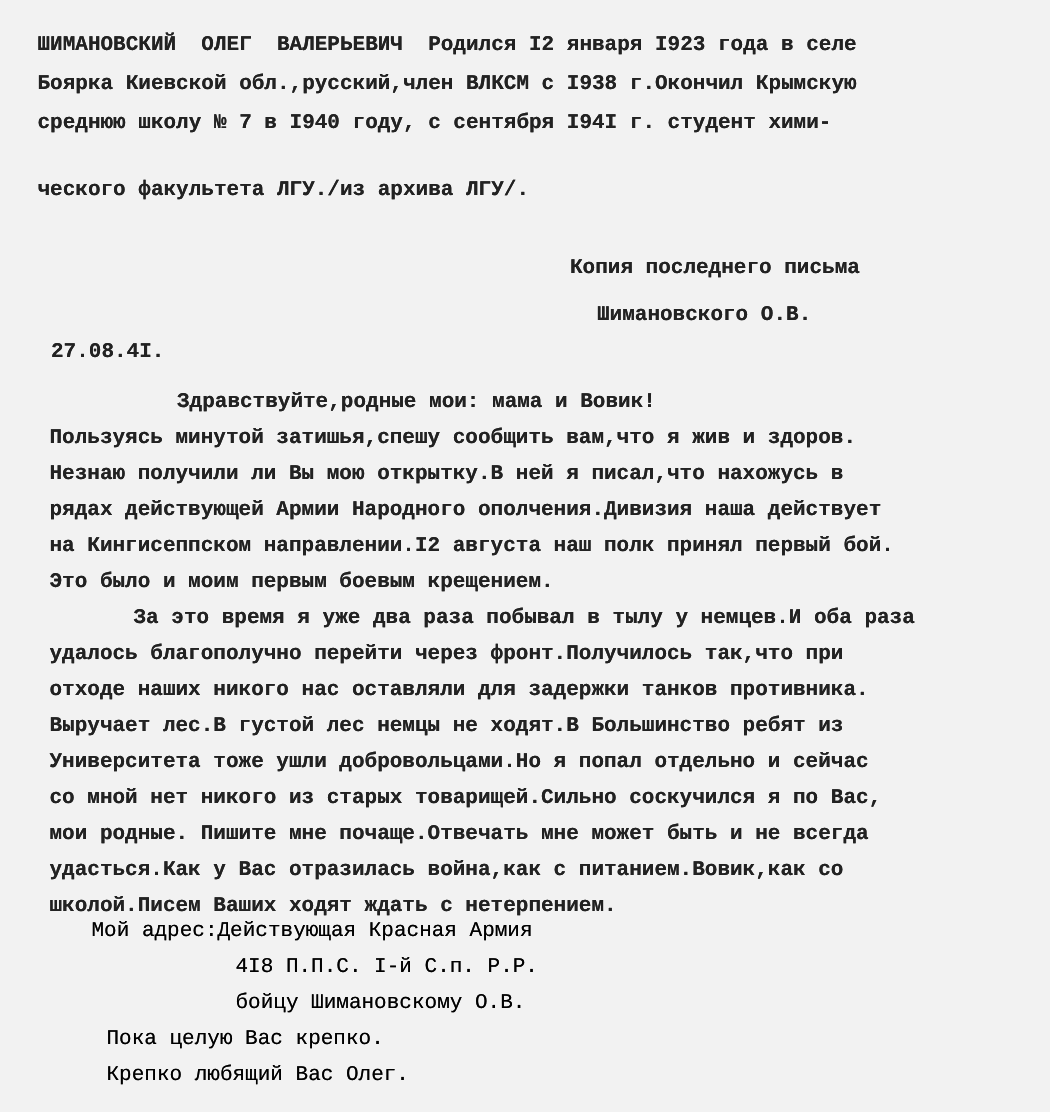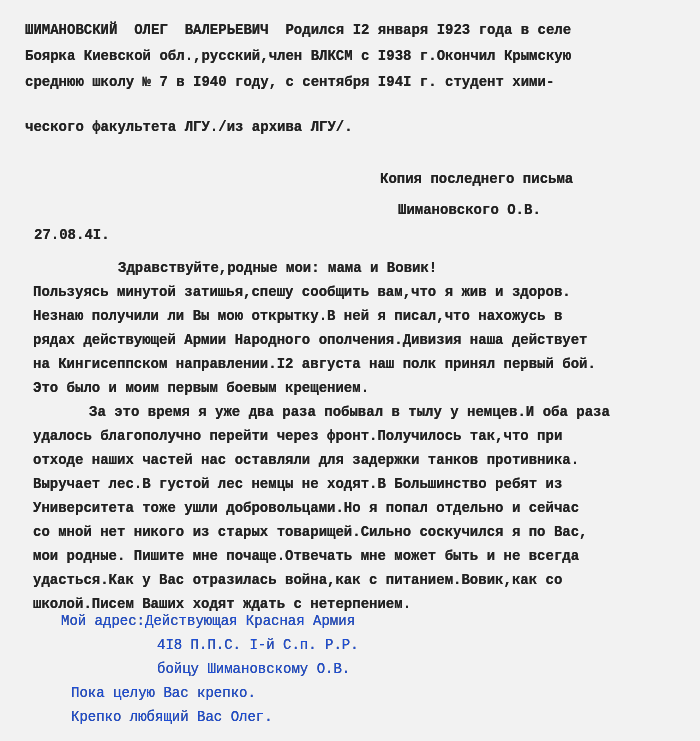--- a/index.html
+++ b/index.html
@@ -24,21 +24,21 @@
     .line {
       position: absolute;
       white-space: pre;
       font-size: 14px;
       line-height: 18px;
       letter-spacing: 0;
       font-weight: bold;
       color: #222;
       text-shadow: 0 0 0.4px #333;
     }
-    .light { font-weight: normal; color: #1d4ed8; }
+    .light { font-weight: normal; color: #000000; }
   </style>
 </head>
 <body>
 
 <div class="page">
 
   <div>
     <div class="line" style="left:25px; top:21px;">ШИМАНОВСКИЙ  ОЛЕГ  ВАЛЕРЬЕВИЧ  Родился I2 января I923 года в селе</div>
     <div class="line" style="left:25px; top:47px;">Боярка Киевской обл.,русский,член ВЛКСМ с I938 г.Окончил Крымскую</div>
     <div class="line" style="left:25px; top:73px;">среднюю школу № 7 в I940 году, с сентября I94I г. студент хими-</div>
@@ -58,21 +58,21 @@
     <div class="line" style="left:33px; top:283px;">Пользуясь минутой затишья,спешу сообщить вам,что я жив и здоров.</div>
     <div class="line" style="left:33px; top:307px;">Незнаю получили ли Вы мою открытку.В ней я писал,что нахожусь в</div>
     <div class="line" style="left:33px; top:331px;">рядах действующей Армии Народного ополчения.Дивизия наша действует</div>
     <div class="line" style="left:33px; top:355px;text-align:right;">на Кингисеппском направлении.I2 августа наш полк принял первый бой.</div>
     <div class="line" style="left:33px; top:379px;">Это было и моим первым боевым крещением.</div>
   </div>
 
   <div>
     <div class="line" style="left:61px; top:403px;margin-left:28px;">За это время я уже два раза побывал в тылу у немцев.И оба раза</div>
     <div class="line" style="left:33px; top:427px;">удалось благополучно перейти через фронт.Получилось так,что при</div>
-    <div class="line" style="left:33px; top:451px;">отходе наших частей нас оставляли для задержки танков противника.</div>
+    <div class="line" style="left:33px; top:451px;">отходе наших никого нас оставляли для задержки танков противника.</div>
     <div class="line" style="left:33px; top:475px;">Выручает лес.В густой лес немцы не ходят.В Большинство ребят из</div>
     <div class="line" style="left:33px; top:499px;">Университета тоже ушли добровольцами.Но я попал отдельно и сейчас</div>
     <div class="line" style="left:33px; top:523px;">со мной нет никого из старых товарищей.Сильно соскучился я по Вас,</div>
     <div class="line" style="left:33px; top:547px;text-align:center;">мои родные. Пишите мне почаще.Отвечать мне может быть и не всегда</div>
     <div class="line" style="left:33px; top:571px;">удасться.Как у Вас отразилась война,как с питанием.Вовик,как со</div>
     <div class="line" style="left:33px; top:595px;">школой.Писем Ваших ходят ждать с нетерпением.</div>
   </div>
 
   <div>
     <div class="line light" style="left:61px; top:612px;">Мой адрес:Действующая Красная Армия</div>

